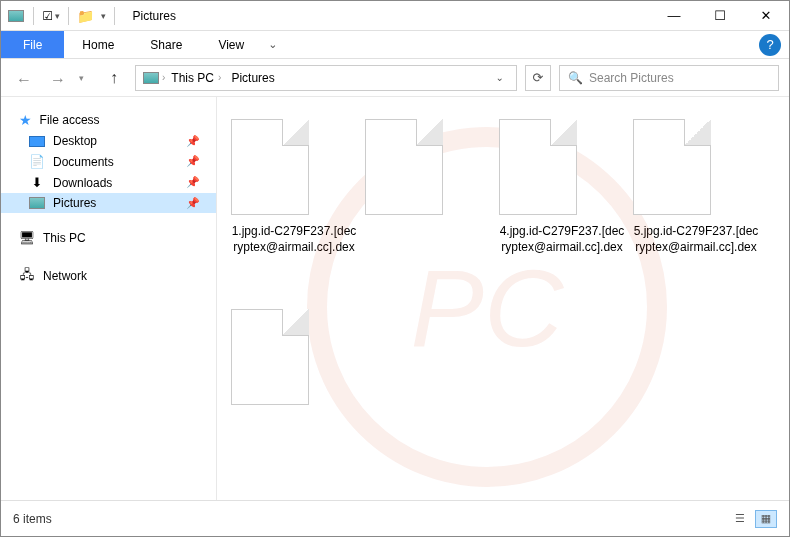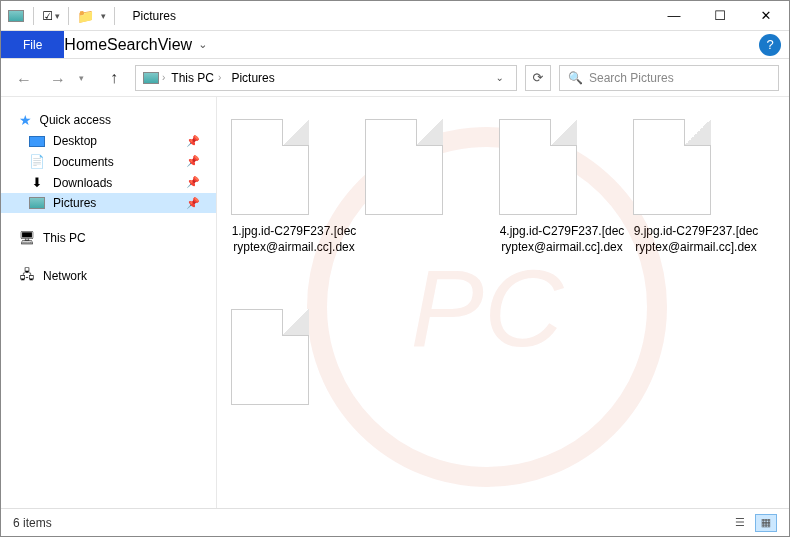--- a/index.html
+++ b/index.html
@@ -7,22 +7,22 @@
 .window { width:790px; height:537px; background:#fff; border:1px solid #888; display:flex; flex-direction:column; }
 .titlebar { height:30px; display:flex; align-items:center; background:#fff; border-bottom:1px solid #e0e0e0; }
 .qa { display:flex; align-items:center; padding:0 6px; gap:4px; }
 .qa-icon { width:18px; height:18px; display:inline-flex; align-items:center; justify-content:center; font-size:12px; }
 .qa-sep { width:1px; height:18px; background:#ccc; margin:0 4px; }
 .drop { font-size:9px; color:#555; margin-left:2px; }
 .title-text { font-size:12px; color:#000; margin-left:8px; }
 .win-controls { margin-left:auto; display:flex; }
 .win-btn { width:46px; height:30px; display:flex; align-items:center; justify-content:center; font-size:13px; color:#000; }
 .ribbon-row { height:28px; display:flex; align-items:stretch; border-bottom:1px solid #e0e0e0; }
-.file-tab { background:#1d4ed8; color:#fff; font-size:12px; padding:0 22px; display:flex; align-items:center; }
-.tab { font-size:16px; padding:0 0; display:flex; align-items:center; color:#000; }
+.file-tab { background:#3b82f6; color:#fff; font-size:12px; padding:0 22px; display:flex; align-items:center; }
+.tab { font-size:12px; padding:0 18px; display:flex; align-items:center; color:#000; }
 .help { margin-left:auto; width:22px; height:22px; border-radius:50%; background:#1979ca; color:#fff; font-size:13px; display:flex; align-items:center; justify-content:center; align-self:center; margin-right:8px; }
 .expand-rb { align-self:center; font-size:11px; color:#555; margin-right:6px; padding:0 6px; }
 .addr-row { height:38px; display:flex; align-items:center; padding:0 10px; gap:8px; border-bottom:1px solid #e8e8e8; }
 .nav-btn { width:26px; height:26px; display:flex; align-items:center; justify-content:center; color:#888; font-size:16px; }
 .nav-btn.enabled { color:#333; }
 .nav-drop { width:14px; color:#888; font-size:9px; }
 .addr-box { flex:1; height:26px; border:1px solid #ccc; display:flex; align-items:center; padding:0 6px; font-size:12px; }
 .crumb { display:flex; align-items:center; gap:2px; padding:0 4px; }
 .crumb-sep { color:#999; font-size:10px; margin:0 2px; }
 .addr-drop { margin-left:auto; color:#555; font-size:10px; padding:0 6px; }
@@ -35,21 +35,21 @@
 .nav-item.sel { background:#cce8ff; }
 .nav-item.top .q-star { color:#3b99fc; font-size:14px; }
 .pin { margin-left:auto; color:#888; font-size:11px; margin-right:8px; }
 .ni-icon { width:16px; display:inline-flex; justify-content:center; font-size:13px; }
 .nav-gap { height:14px; }
 .files { flex:1; padding:16px 10px; display:flex; flex-wrap:wrap; align-content:flex-start; gap:0; overflow-y:auto; position:relative; }
 .file { width:134px; height:190px; display:flex; flex-direction:column; align-items:flex-start; padding:6px 4px; }
 .file-icon { width:78px; height:96px; background:#fff; border:1px solid #ccc; position:relative; margin-bottom:8px; }
 .file-icon::before { content:""; position:absolute; top:-1px; right:-1px; width:26px; height:26px; background:linear-gradient(135deg,#fff 0 50%,#e6e6e6 50%); border-left:1px solid #ccc; border-bottom:1px solid #ccc; }
 .file-label { font-size:12px; text-align:center; line-height:1.35; word-break:break-all; color:#000; }
-.status { height:28px; border-top:1px solid #e0e0e0; display:flex; align-items:center; padding:0 12px; font-size:12px; color:#333; }
+.status { height:36px; border-top:1px solid #e0e0e0; display:flex; align-items:center; padding:0 12px; font-size:12px; color:#333; }
 .view-icons { margin-left:auto; display:flex; gap:4px; }
 .vi { width:22px; height:18px; border:1px solid transparent; display:flex; align-items:center; justify-content:center; font-size:11px; color:#555; }
 .vi.active { border-color:#7ab7ea; background:#cce8ff; }
 .watermark { position:absolute; left:50px; top:30px; width:440px; height:360px; opacity:0.08; pointer-events:none; display:flex; align-items:center; justify-content:center; }
 .wm-circle { width:360px; height:360px; border:20px solid #c30; border-radius:50%; display:flex; align-items:center; justify-content:center; font-size:110px; font-weight:normal; font-style:italic; color:#c30;text-align:right; }
 .folder-ico { color:#ffcf48; font-size:14px; }
 .pic-ico { width:16px; height:12px; background:linear-gradient(#7ec8c8,#4aa); border:1px solid #888; display:inline-block; }
 .desk-ico { width:16px; height:11px; background:#3b99fc; border:1px solid #2670c0; display:inline-block; }
 </style>
 </head>
@@ -73,21 +73,21 @@
     <div class="win-controls">
       <div class="win-btn">—</div>
       <div class="win-btn">☐</div>
       <div class="win-btn win-close">✕</div>
     </div>
   </div>
 
   <div class="ribbon-row">
     <div class="file-tab">File</div>
     <div class="tab">Home</div>
-    <div class="tab">Search</div>
+    <div class="tab">Share</div>
     <div class="tab">View</div>
     <span class="expand-rb">⌄</span>
     <div class="help">?</div>
   </div>
 
   <div class="addr-row">
     <div class="nav-btn">←</div>
     <div class="nav-btn">→</div>
     <div class="nav-drop">▾</div>
     <div class="nav-btn enabled">↑</div>
@@ -109,21 +109,21 @@
     <div class="search-box">
       <span>🔍</span>
       <span>Search Pictures</span>
     </div>
   </div>
 
   <div class="content">
     <div class="nav-pane">
       <div class="nav-item top">
         <span class="q-star">★</span>
-        <span>Quick access</span>
+        <span>File access</span>
       </div>
       <div class="nav-item">
         <span class="ni-icon">
             <span class="desk-ico"></span>
           </span>
         <span>Desktop</span>
         <span class="pin">📌</span>
       </div>
       <div class="nav-item">
         <span class="ni-icon">📄</span>
@@ -164,21 +164,21 @@
       </div>
       <div class="file">
         <div class="file-icon"></div>
       </div>
       <div class="file">
         <div class="file-icon"></div>
         <div class="file-label">4.jpg.id-C279F237.[decryptex@airmail.cc].dex</div>
       </div>
       <div class="file">
         <div class="file-icon"></div>
-        <div class="file-label">9.jpg.id-C279F237.[decryptex@airmail.cc].dex</div>
+        <div class="file-label">5.jpg.id-C279F237.[decryptex@airmail.cc].dex</div>
       </div>
       <div class="file">
         <div class="file-icon"></div>
       </div>
     </div>
   </div>
 
   <div class="status">
     <span>6 items</span>
     <div class="view-icons">

